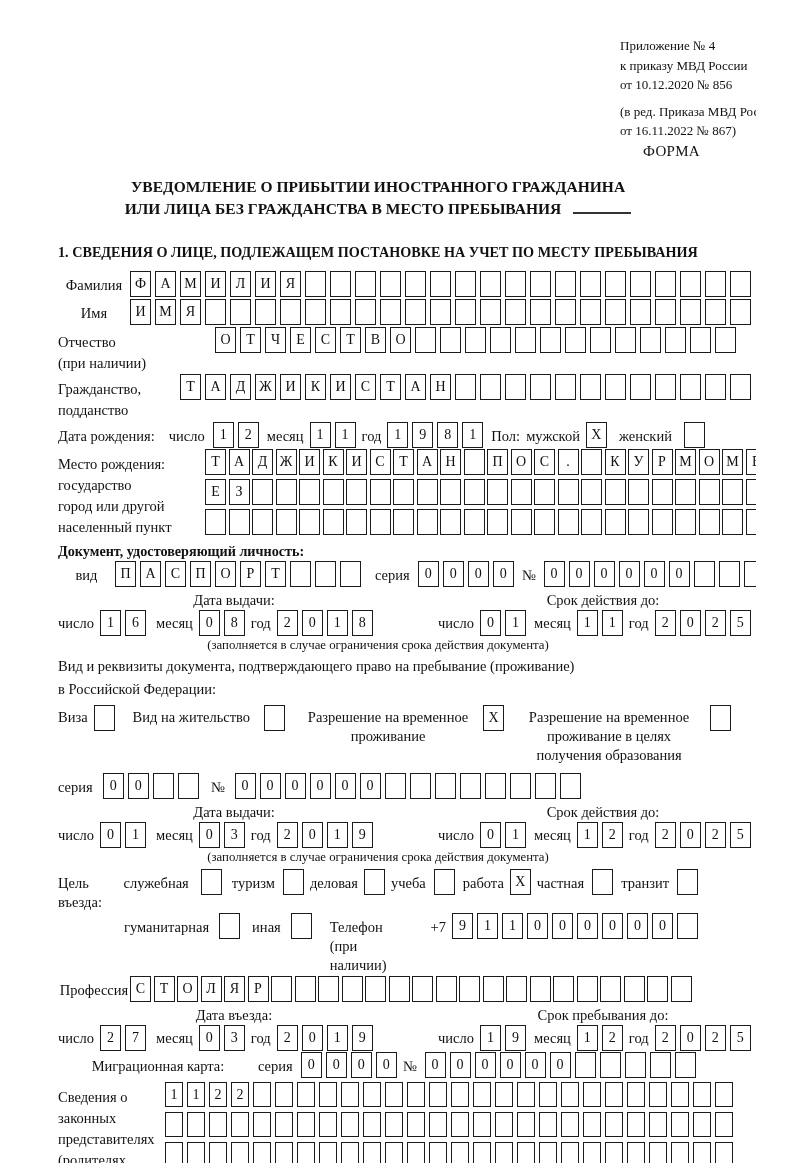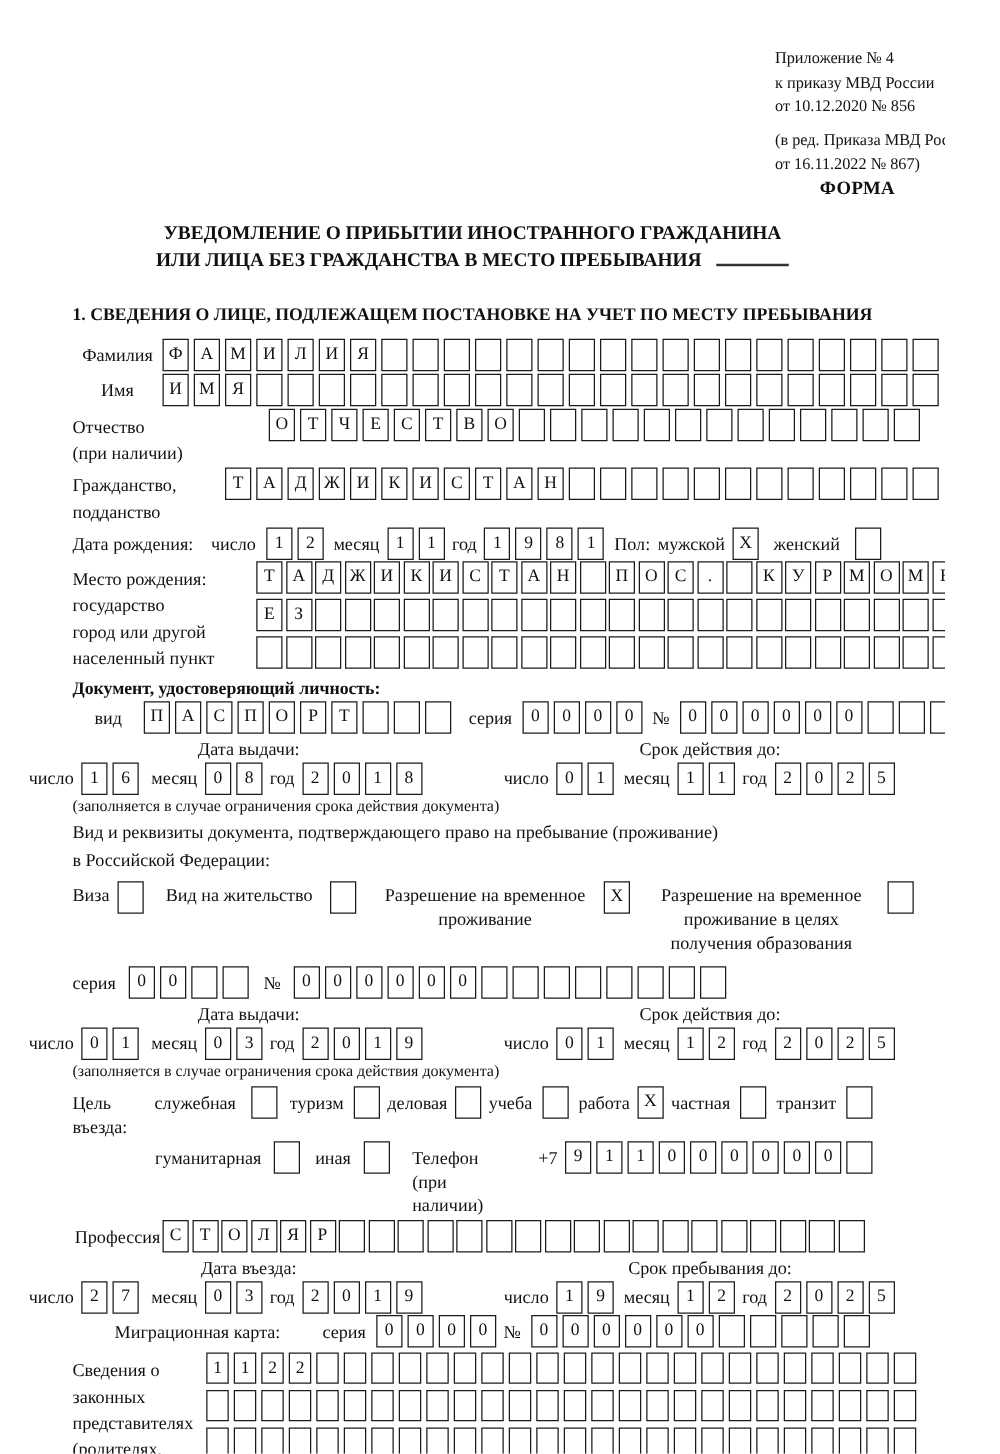--- a/index.html
+++ b/index.html
@@ -9,21 +9,21 @@
     box-sizing:border-box;
     padding:176px 58px 0 58px;
     background:#fff;
     font-family:"Liberation Serif","DejaVu Serif",serif;
     color:#111;
     overflow:hidden;
   }
   
   .annex{position:absolute;left:620px;top:36px;font-size:13px;line-height:19.5px;white-space:nowrap;}
   .annex .gap{margin-top:7px;}
-  .forma{position:absolute;right:40px;top:143px;font-weight:bold;font-size:15px;letter-spacing:.3px;}
+  .forma{position:absolute;right:56px;top:143px;font-weight:normal;font-size:15px;letter-spacing:.3px;}
   
   .title{text-align:center;font-weight:bold;font-size:15.5px;line-height:22px;}
   .tunder{display:inline-block;width:58px;border-bottom:2px solid #333;margin-left:12px;}
   .sec{font-weight:bold;font-size:14.2px;margin-top:24px;}
   
   .frow{display:flex;align-items:flex-start;}
   .lab{font-size:14.5px;line-height:19px;padding-top:5px;flex:none;text-align:center;}
   .labcol{flex:none;font-size:14.5px;line-height:21px;padding-top:5px;}
   .w72{width:72px;} .w157{width:157px;} .w122{width:122px;} .w147{width:147px;}
   .w57{width:57px;} .w200{width:200px;} .w107{width:107px;}
@@ -31,28 +31,28 @@
   .cells.tight{gap:2.5px;}
   .cell{box-sizing:border-box;width:21px;height:26px;border:1.5px solid #1b1b1b;
         display:flex;align-items:center;justify-content:center;
         font-size:14px;flex:none;background:#fff;}
   .cells-sm .cell{width:18px;height:25px;}
   .mt2{margin-top:2px;} .mt3{margin-top:1px;} .mt4{margin-top:4px;} .mt5{margin-top:5px;} .mt8{margin-top:8px;} .mt10{margin-top:10px;}
   .ml6{margin-left:6px;} .ml8{margin-left:8px;} .ml10{margin-left:10px;}
   .ml12{margin-left:12px;} .ml14{margin-left:14px;} .ml18{margin-left:18px;}
   .inl{font-size:14.5px;line-height:19px;padding-top:5px;}
   
-  .dates{display:flex;margin-top:4px;justify-content:center;}
+  .dates{display:flex;margin-top:4px;}
   .dgroup{flex:none;}
   .dg-left{width:352px;}
   .dg-right{width:330px;margin-left:28px;}
   .dtitle{text-align:center;font-size:14.5px;line-height:18px;}
   .dfields{display:flex;align-items:flex-start;margin-top:1px;}
   .dfields .dlab{font-size:14.5px;line-height:19px;padding-top:4px;flex:none;}
-  .note-r{font-size:12.8px;text-align:left;line-height:15px;margin-top:2px;}
+  .note-r{font-size:12.8px;text-align:center;line-height:15px;margin-top:2px;}
   .doc-head{text-align:left;font-weight:bold;font-size:14.2px;margin-top:5px;}
   .intro{font-size:14.5px;line-height:19px;margin-top:4px;}
   
   .visa-row{display:flex;align-items:flex-start;margin-top:4px;font-size:14.5px;}
   .vml{text-align:center;line-height:19px;padding-top:5px;flex:none;}
   .vl{line-height:19px;padding-top:5px;flex:none;}
   .w178{width:178px;} .w190{width:190px;}
   .visa-row .cells{margin-top:2px;}
   .repsrows > .cells{margin-bottom:5px;}
 </style>

